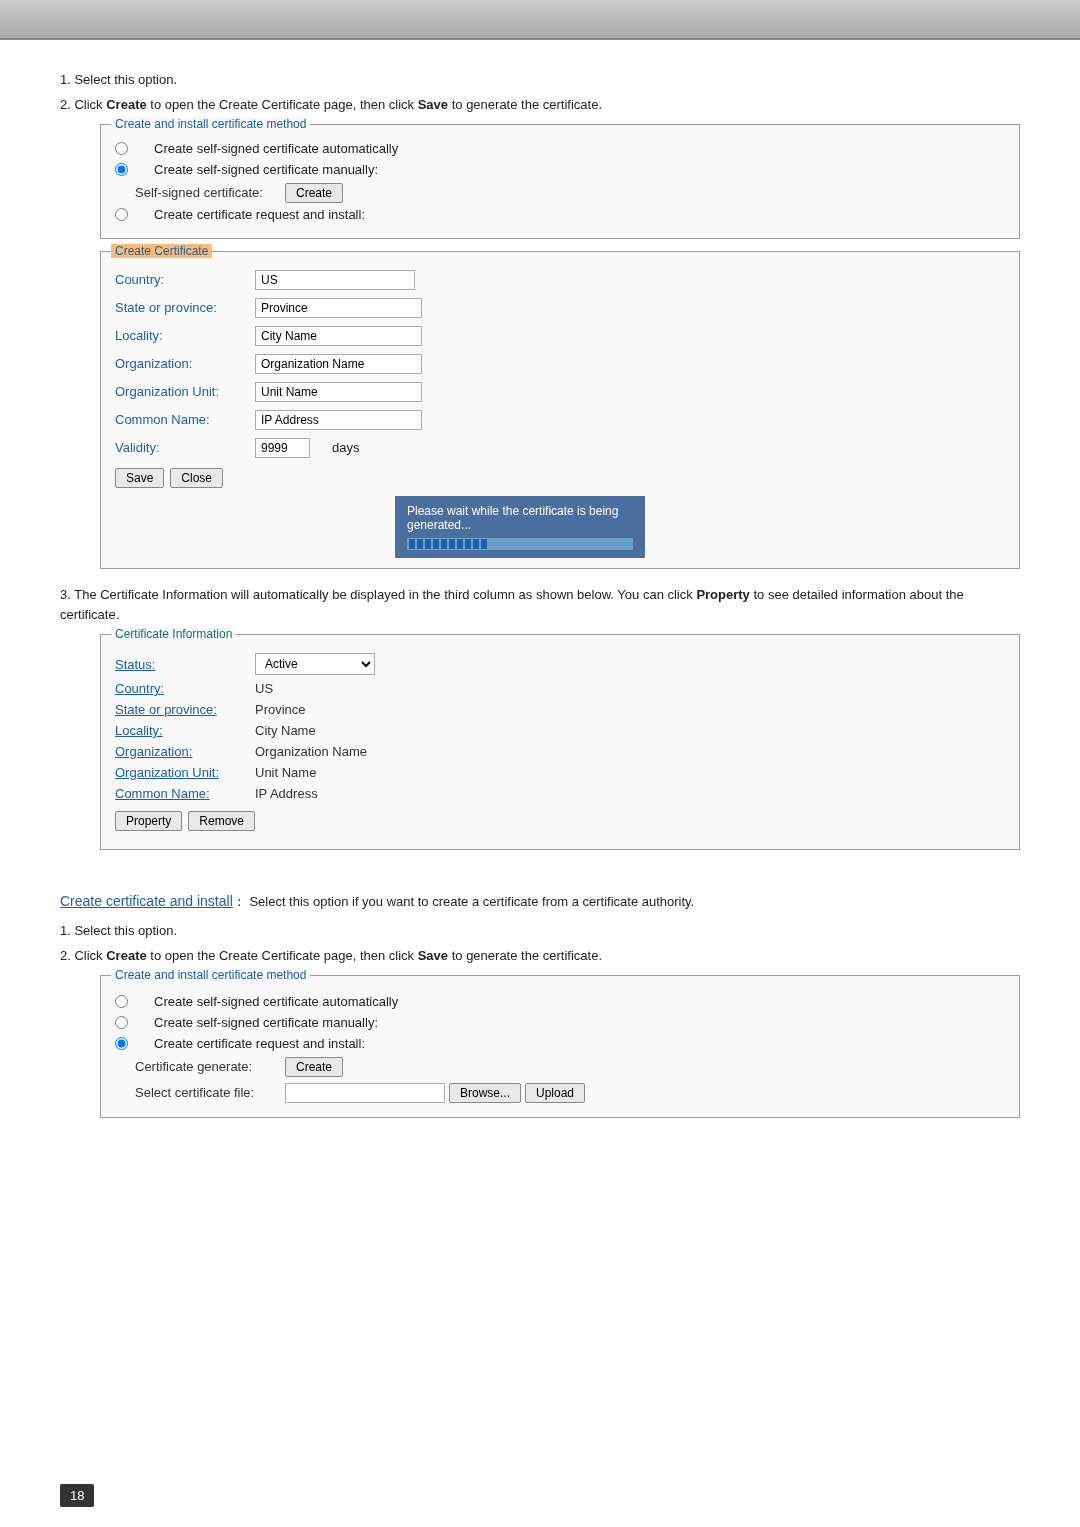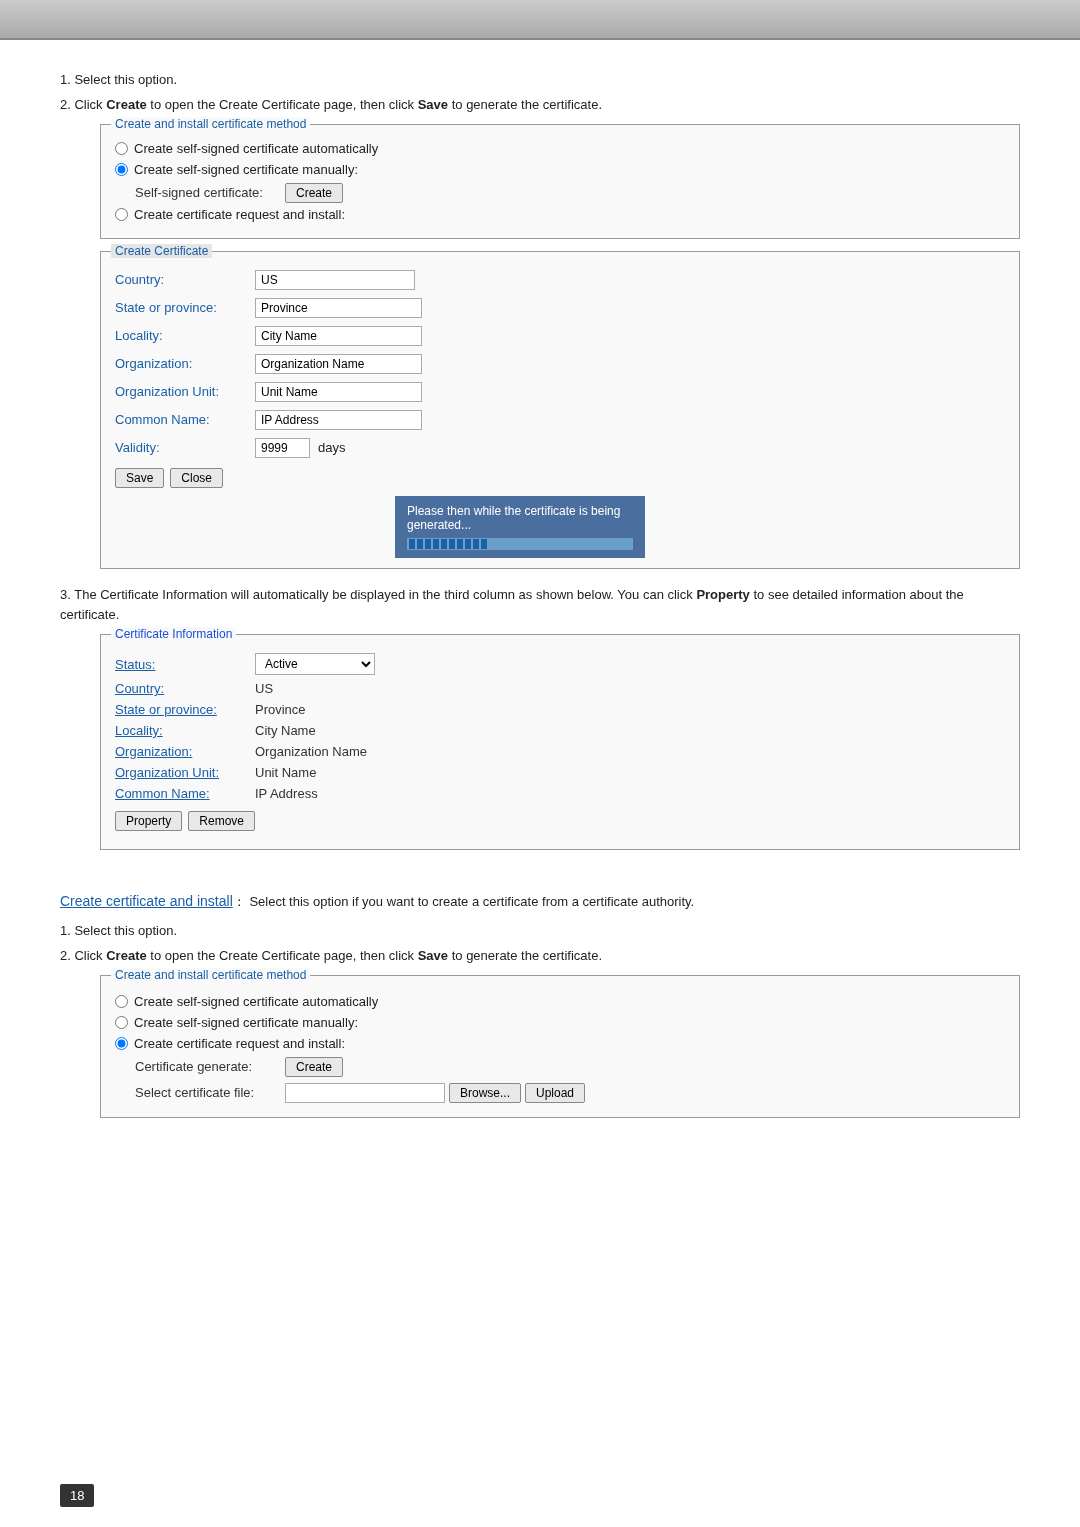--- a/index.html
+++ b/index.html
@@ -58,20 +58,21 @@
 
     .panel-inner {
       margin-top: 6px;
     }
 
     .radio-row {
       display: flex;
       align-items: center;
       margin-bottom: 6px;
       font-size: 13px;
+      gap: 20px;
     }
 
     .radio-row input[type="radio"] {
       margin-right: 6px;
     }
 
     .sub-row {
       display: flex;
       align-items: center;
       margin-left: 20px;
@@ -97,21 +98,21 @@
       border: 1px solid #999;
       margin: 8px 0 12px 0;
       background: #f9f9f9;
       position: relative;
     }
 
     .create-cert-legend {
       position: absolute;
       top: -8px;
       left: 10px;
-      background: #e5e5e5;
+      background: #fdba74;
       padding: 0 4px;
       font-size: 12px;
       color: #1a5fa8;
     }
 
     .cert-form {
       padding: 18px 14px 10px 14px;
     }
 
     .form-row {
@@ -136,21 +137,21 @@
 
     .form-input-sm {
       border: 1px solid #aaa;
       padding: 2px 5px;
       font-size: 12px;
       background: #fff;
       width: 55px;
     }
 
     .days-label {
-      margin-left: 8px;
+      margin-left: 22px;
       font-size: 13px;
     }
 
     .btn-row {
       display: flex;
       gap: 6px;
       margin: 10px 0 8px 0;
     }
 
     .progress-box {
@@ -190,21 +191,21 @@
       position: relative;
     }
 
     .cert-info-legend {
       position: absolute;
       top: -8px;
       left: 10px;
       background: #f9f9f9;
       padding: 0 4px;
       font-size: 12px;
-      color: #1d4ed8;
+      color: #0f766e;
     }
 
     .cert-info-form {
       padding: 18px 14px 10px 14px;
     }
 
     .info-row {
       display: flex;
       align-items: center;
       margin-bottom: 6px;
@@ -338,21 +339,21 @@
             <span class="days-label">days</span>
           </div>
 
           <div class="btn-row">
             <button class="btn">Save</button>
             <button class="btn">Close</button>
           </div>
 
           <div style="margin-left:140px; width:260px;">
             <div class="progress-box">
-              <div>Please then while the certificate is being generated...</div>
+              <div>Please wait while the certificate is being generated...</div>
               <div class="progress-bar-container">
                 <div style="display:flex; gap:2px; padding:1px 2px;">
                   <div class="progress-stripe"></div>
                   <div class="progress-stripe"></div>
                   <div class="progress-stripe"></div>
                   <div class="progress-stripe"></div>
                   <div class="progress-stripe"></div>
                   <div class="progress-stripe"></div>
                   <div class="progress-stripe"></div>
                   <div class="progress-stripe"></div>

